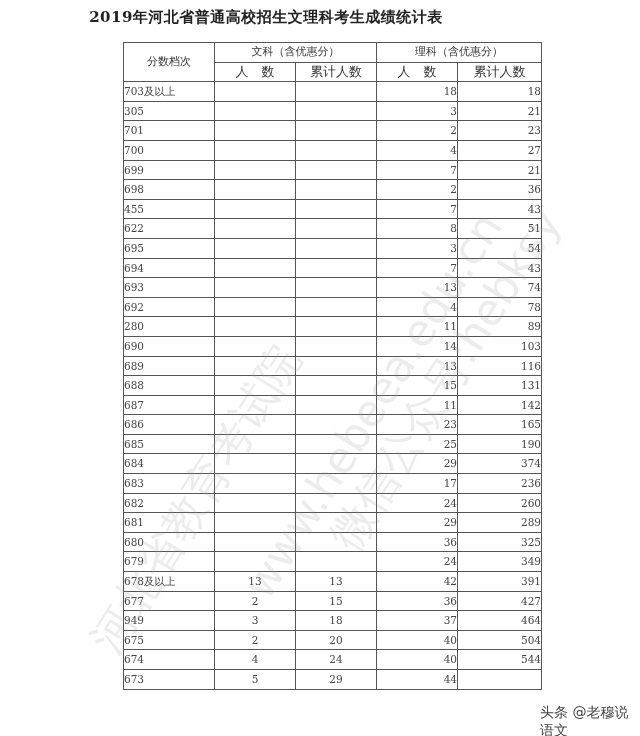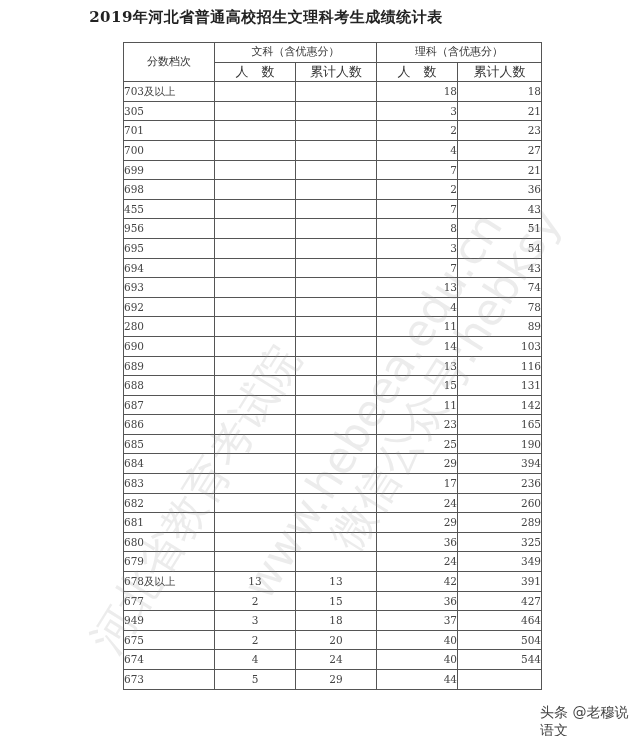--- a/index.html
+++ b/index.html
@@ -109,21 +109,21 @@
         <td class="l2">36</td>
       </tr>
       <tr>
         <td class="score-cell">455</td>
         <td class="w"></td>
         <td class="w"></td>
         <td class="l1">7</td>
         <td class="l2">43</td>
       </tr>
       <tr>
-        <td class="score-cell">956</td>
+        <td class="score-cell">622</td>
         <td class="w"></td>
         <td class="w"></td>
         <td class="l1">8</td>
         <td class="l2">51</td>
       </tr>
       <tr>
         <td class="score-cell">695</td>
         <td class="w"></td>
         <td class="w"></td>
         <td class="l1">3</td>
@@ -197,21 +197,21 @@
         <td class="w"></td>
         <td class="w"></td>
         <td class="l1">25</td>
         <td class="l2">190</td>
       </tr>
       <tr>
         <td class="score-cell">684</td>
         <td class="w"></td>
         <td class="w"></td>
         <td class="l1">29</td>
-        <td class="l2">394</td>
+        <td class="l2">374</td>
       </tr>
       <tr>
         <td class="score-cell">683</td>
         <td class="w"></td>
         <td class="w"></td>
         <td class="l1">17</td>
         <td class="l2">236</td>
       </tr>
       <tr>
         <td class="score-cell">682</td>

